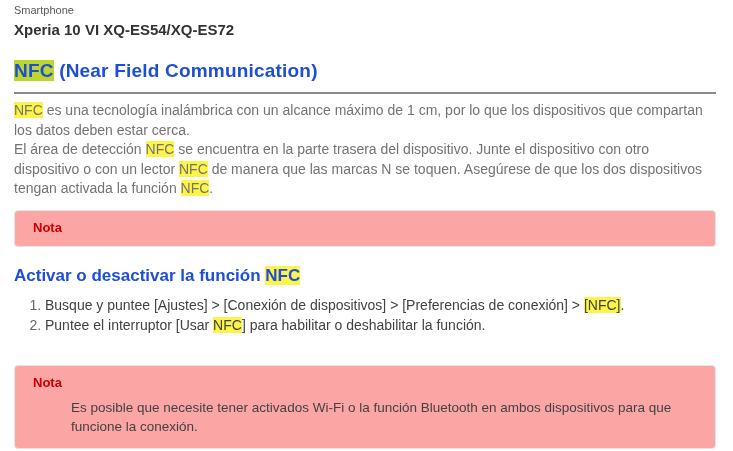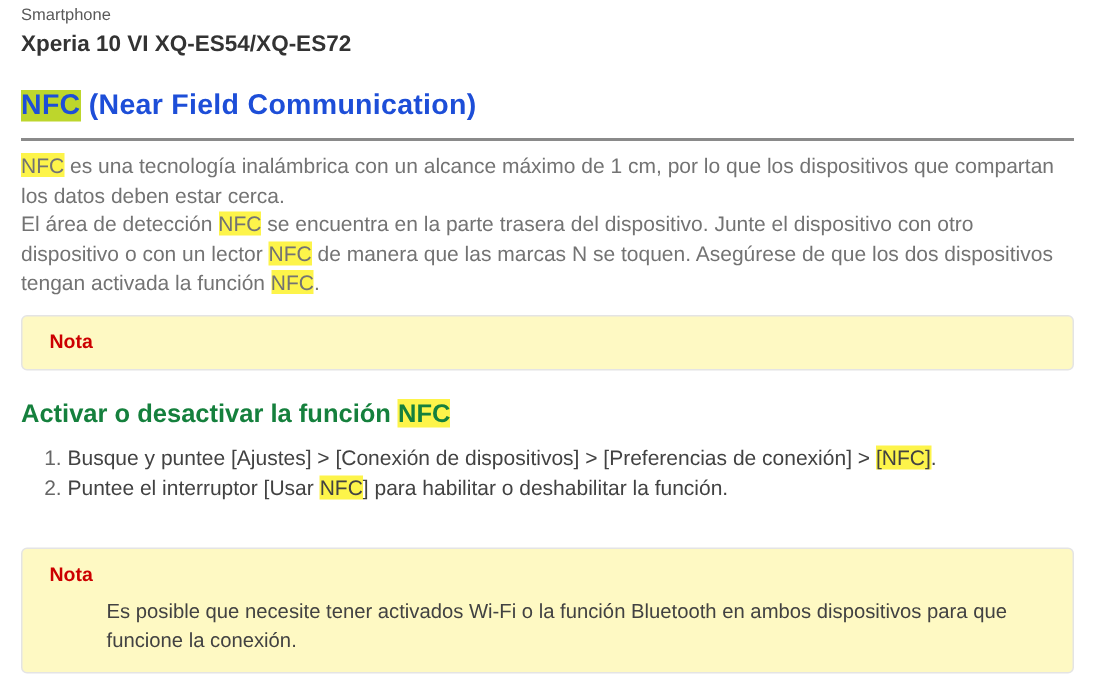--- a/index.html
+++ b/index.html
@@ -48,21 +48,21 @@
   .intro p {
     font-size: 14px;
     line-height: 19.5px;
     margin: 0;
     color: #737373;
   }
 
   
   .note-box {
     border: 1px solid #e4e4e4;
-    background: #fef9c3;
+    background: #fca5a5;
     border-radius: 4px;
     padding: 9px 18px 11px 18px;
     margin-top: 11px;
   }
   .note-box .note-label {
     color: var(--note-red, #cc0000);
     font-weight: bold;
     font-size: 13px;
     line-height: 15px;
   }
@@ -85,21 +85,21 @@
     height: 6px;
     border-radius: 50%;
     background: #b3b3b3;
   }
   .note-box.note-bottom { margin-top: 30px; }
 
   
   h2.section-title {
     font-size: 17px;
     font-weight: bold;
-    color: #15803d;
+    color: #1d4ed8;
     margin: 19px 0 0 0;
     line-height: 20px;
   }
 
   
   ol.steps {
     margin: 9px 0 0 0;
     padding: 0 0 0 31px;
     font-size: 14px;
     line-height: 20px;

